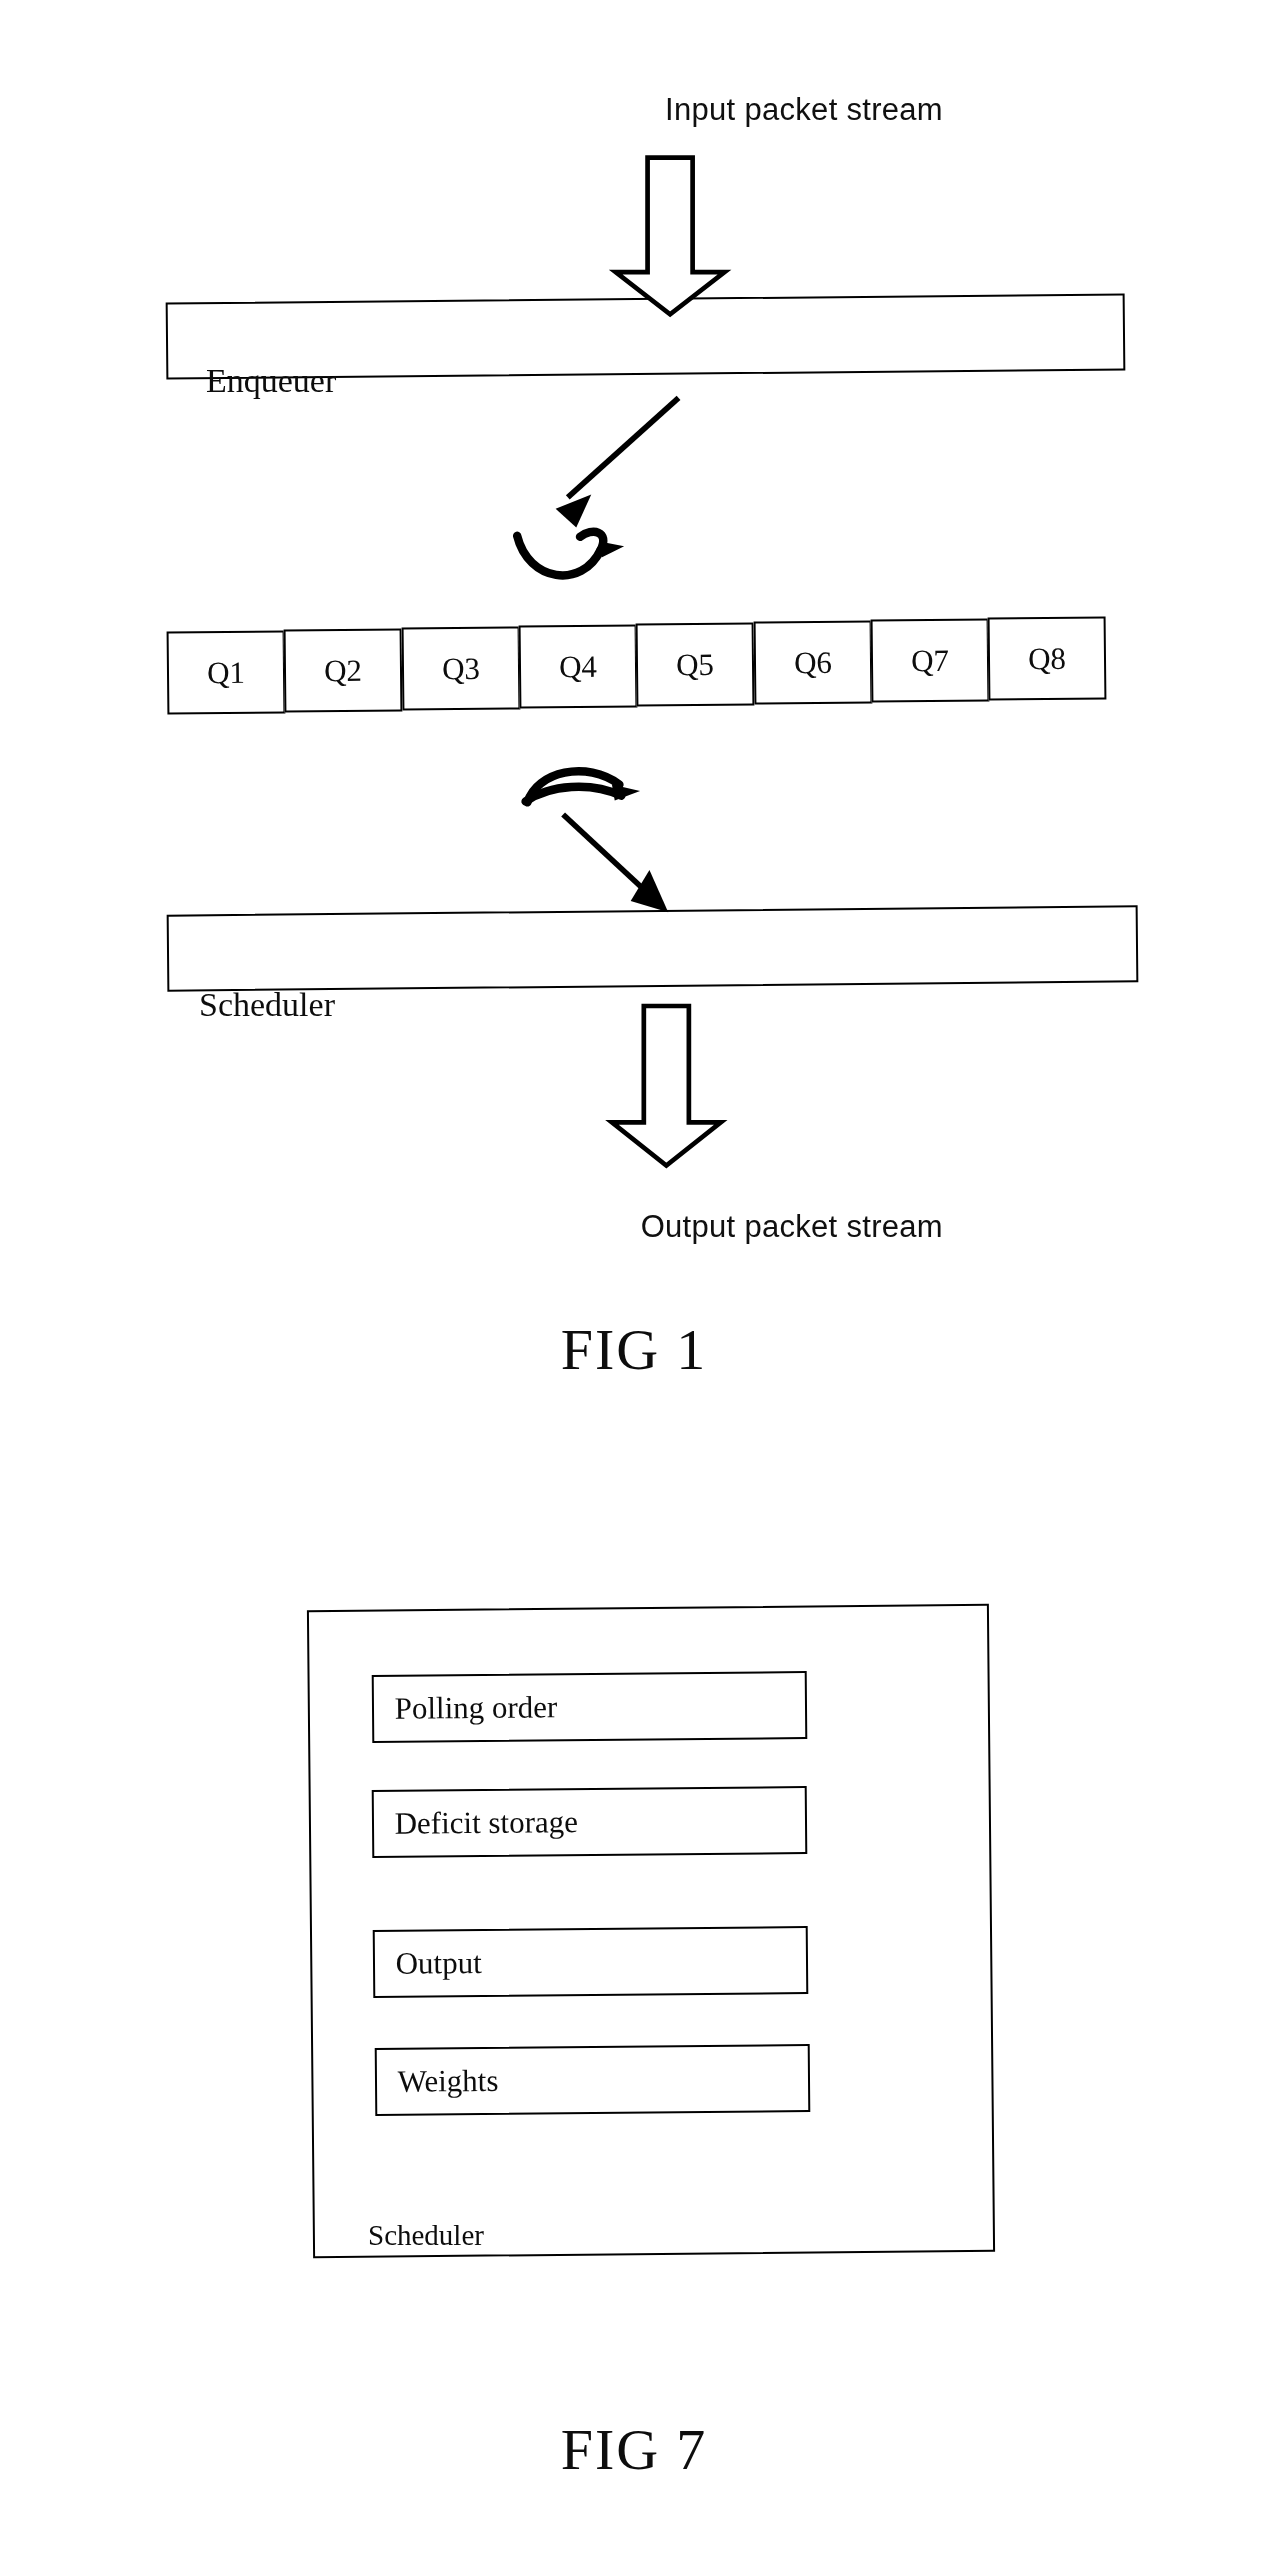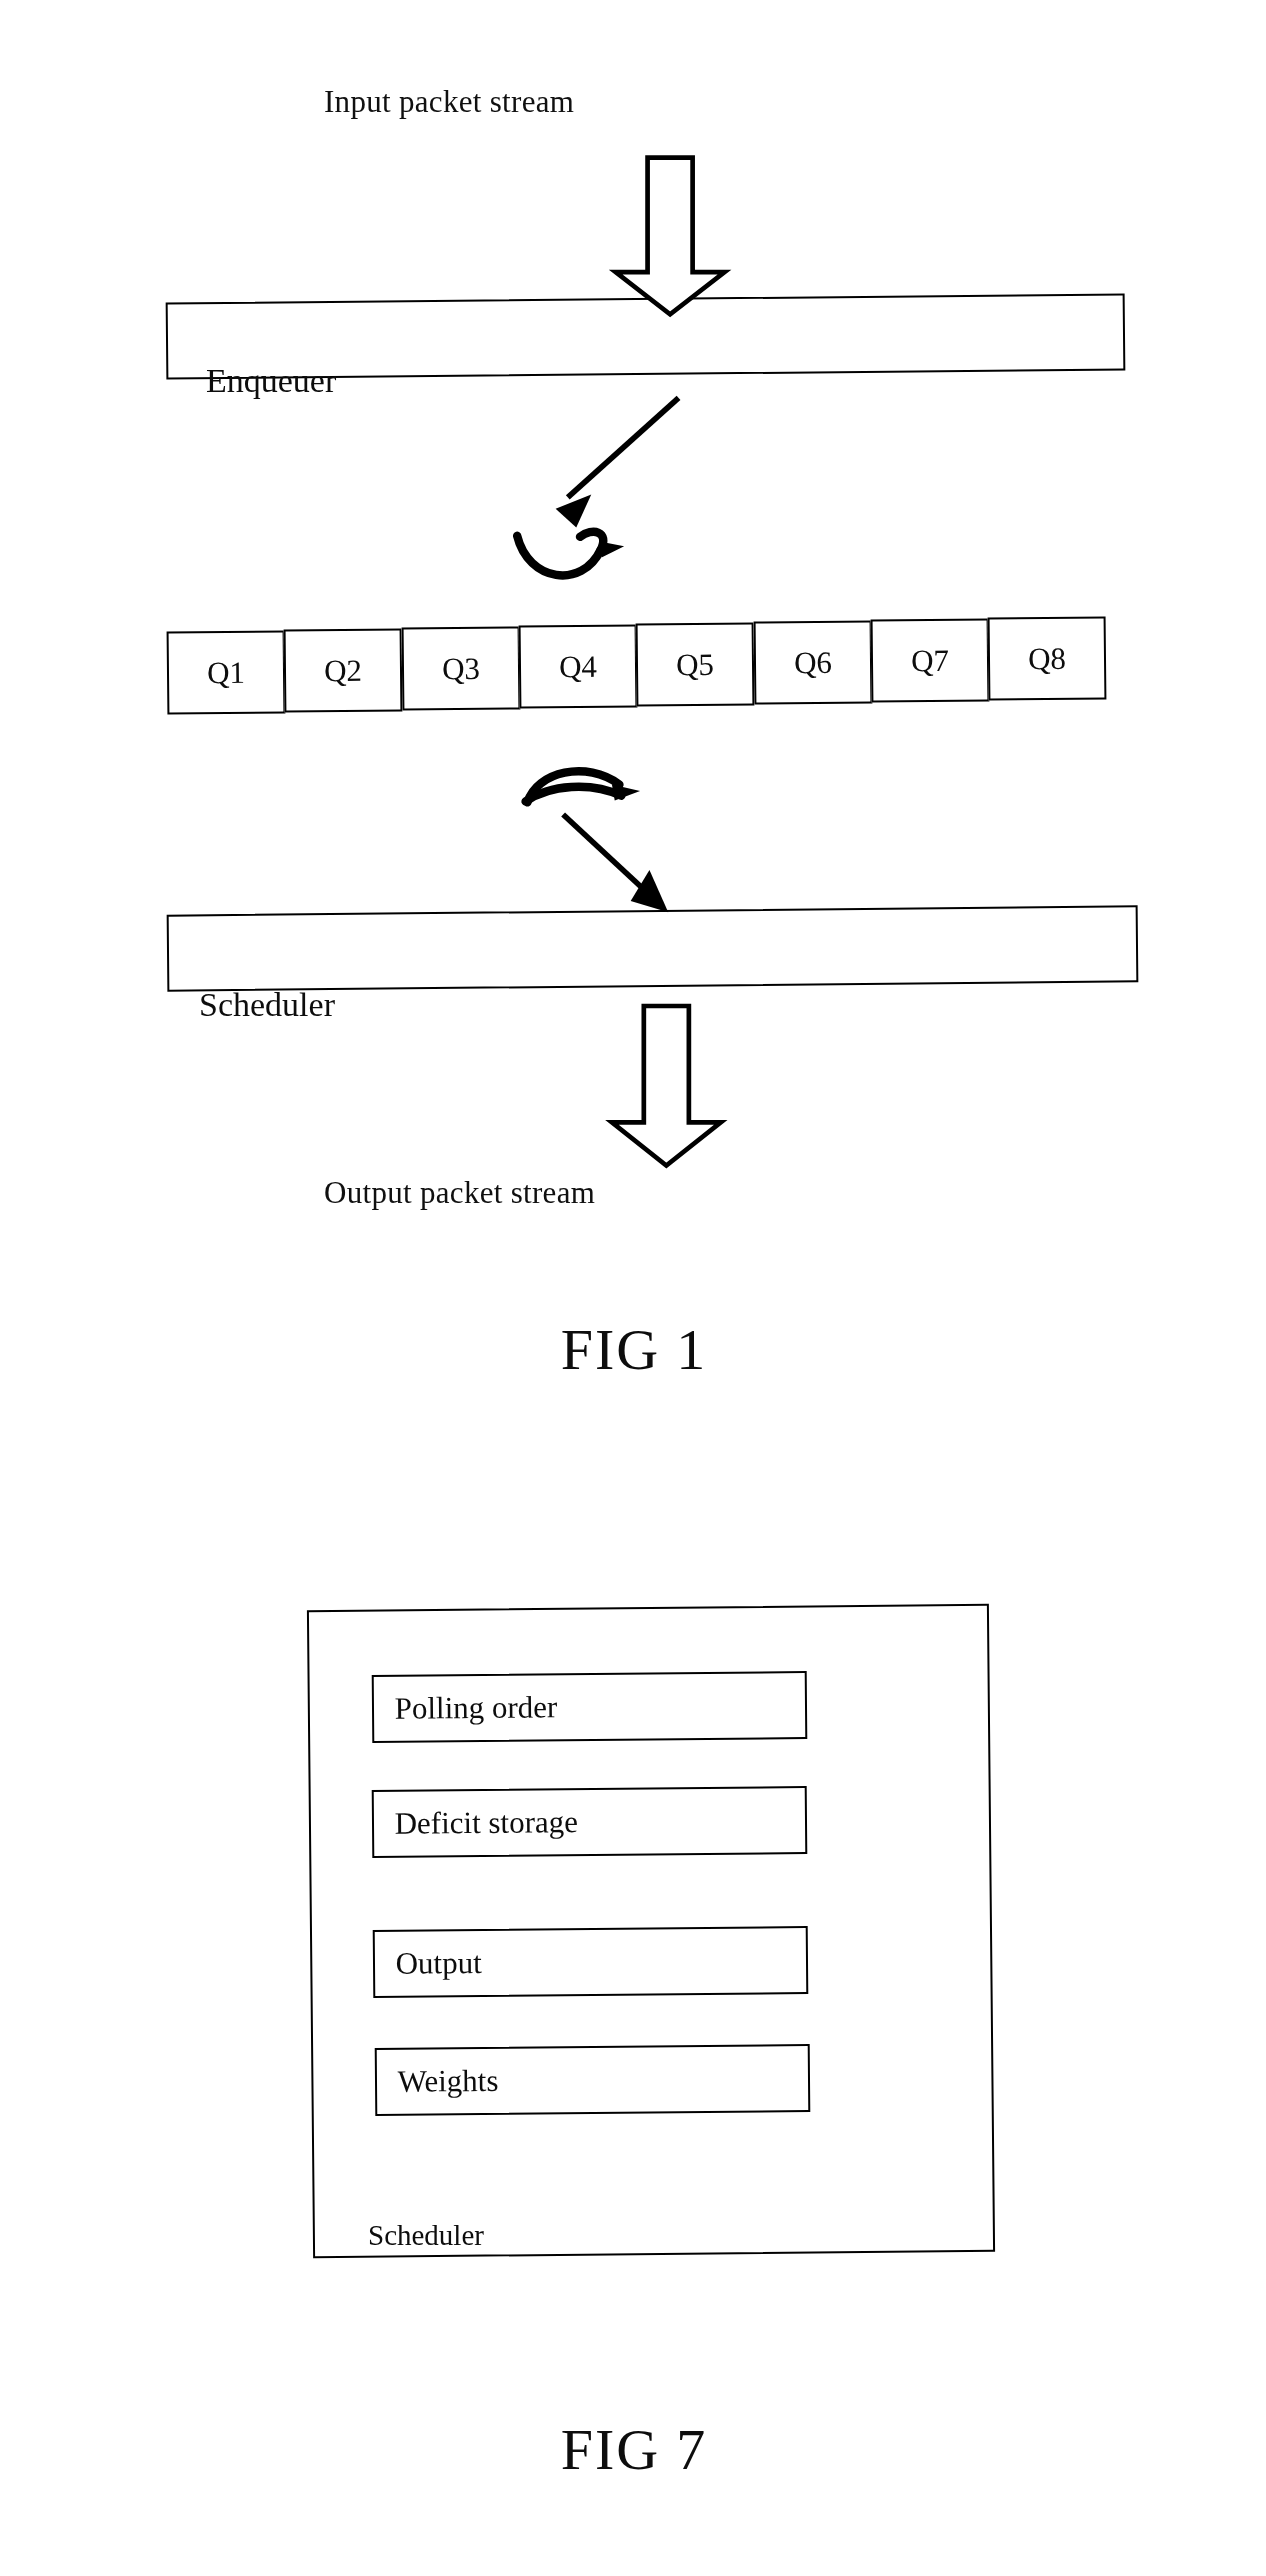--- a/index.html
+++ b/index.html
@@ -20,26 +20,27 @@
   .page {
     position: absolute;
     left: 0; top: 0;
     width: 1267px;
     height: 2576px;
     background: #fff;
   }
 
   .caption-text {
     position: absolute;
-    text-align: left;
-    font-family: Liberation Serif, serif;
+    text-align: right;
+    font-family: Liberation Sans, sans-serif;
     font-size: 31px;
     letter-spacing: 0.3px;
     color: #101010;
     white-space: nowrap;
+    margin-top: 8px;
   }
 
   .fig-caption {
     position: absolute;
     text-align: center;
     font-family: "Liberation Serif", "DejaVu Serif", serif;
     font-size: 58px;
     letter-spacing: 1.9px;
     color: #0d0d0d;
     white-space: nowrap;
@@ -120,21 +121,21 @@
       <div class="queue-cell" style="left:519px;  top:625px; width:118px; height:83px; transform:rotate(-0.6deg);">Q4</div>
       <div class="queue-cell" style="left:636px;  top:623px; width:118px; height:83px; transform:rotate(-0.6deg);">Q5</div>
       <div class="queue-cell" style="left:754px;  top:621px; width:118px; height:83px; transform:rotate(-0.6deg);">Q6</div>
       <div class="queue-cell" style="left:871px;  top:619px; width:118px; height:83px; transform:rotate(-0.6deg);">Q7</div>
       <div class="queue-cell" style="left:988px; top:617px; width:118px; height:83px; transform:rotate(-0.6deg);">Q8</div>
     </div>
 
     <div class="block-box" style="left:167px; top:910px; width:971px; height:77px; transform:rotate(-0.55deg);"></div>
     <div class="block-label" style="left:199px; top:938px;">Scheduler</div>
 
-    <div class="caption-text" style="left:324px; top:1175px; width:619px;">Output packet stream</div>
+    <div class="caption-text" style="left:324px; top:1201px; width:619px;">Output packet stream</div>
 
     <div class="fig-caption" style="left:371px; top:1316px; width:526px;">FIG 1</div>
   </div>
 
   <div>
 
     <div class="block-box" style="left:310px; top:1607px; width:682px; height:648px; transform:rotate(-0.55deg);"></div>
 
     <div class="inner-box" style="left:372px; top:1673px; width:435px; height:68px; transform:rotate(-0.5deg);">
       <span>Polling order</span>

